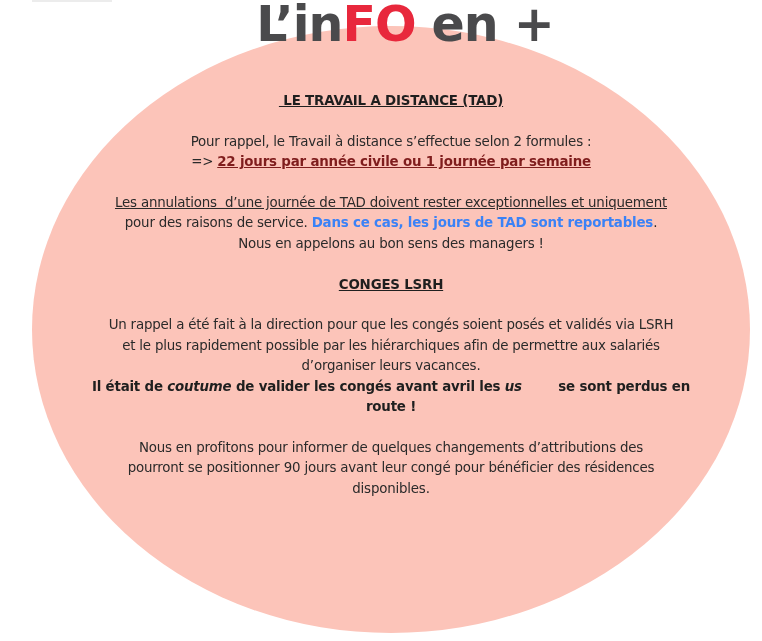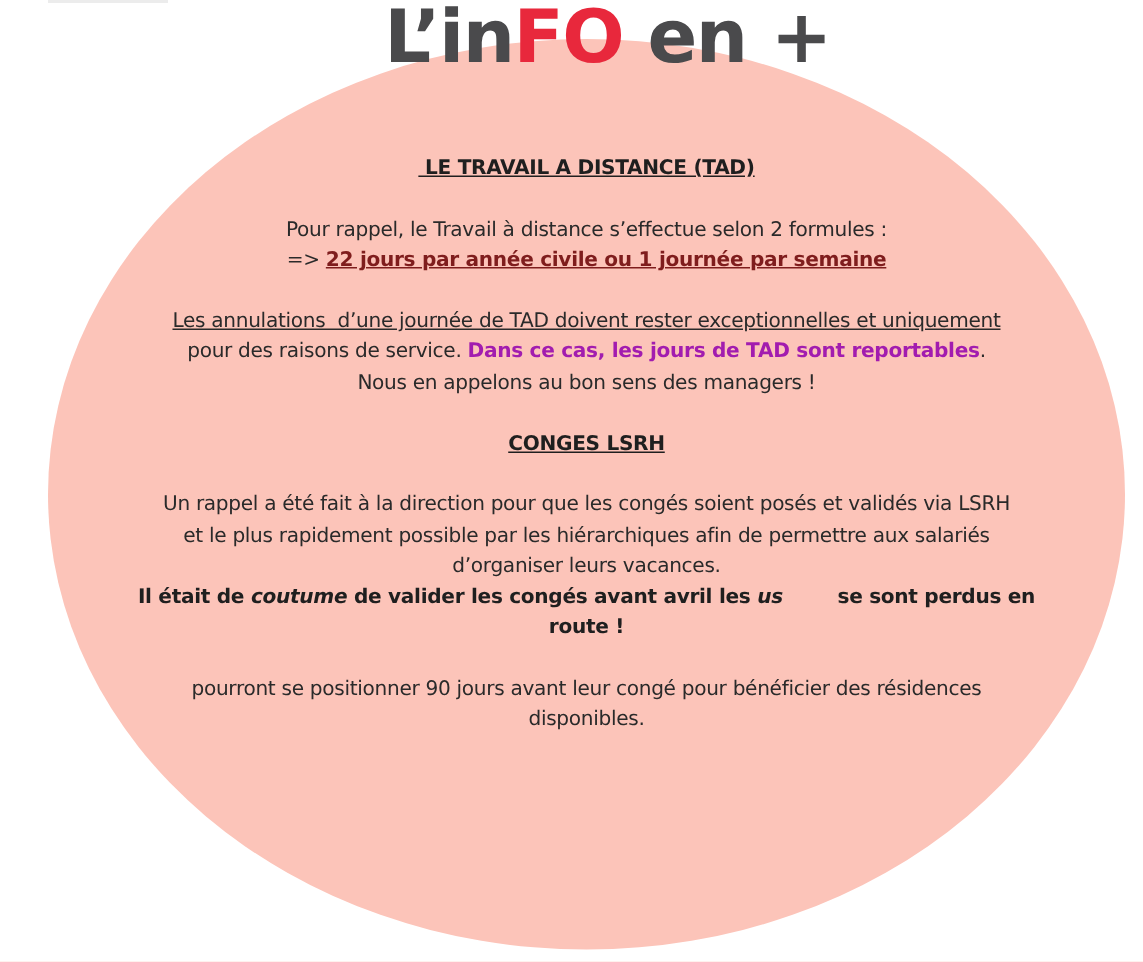--- a/index.html
+++ b/index.html
@@ -44,21 +44,21 @@
       color: #4a4a4c;
       line-height: 62px;
       white-space: nowrap;
     }
     .title .accent {
       color: #e8283c;
     }
     .content {
       position: absolute;
       left: 80px;
-      top: 103px;
+      top: 91px;
       width: 622px;
       text-align: center;
       font-family: "DejaVu Sans", sans-serif;
       font-size: 13.4px;
       color: #2a2a2a;
       line-height: 20.4px;
       letter-spacing: -0.2px;
     }
     .content p {
       margin: 0;
@@ -71,21 +71,21 @@
       text-decoration: underline;
       color: #1f1f1f;
     }
     .strong-u {
       font-weight: bold;
       text-decoration: underline;
       color: #7f1d1d;
     }
     .red {
       font-weight: bold;
-      color: #a21caf;
+      color: #3b82f6;
     }
     .bold-block {
       font-weight: bold;
       color: #1f1f1f;
     }
     .bold-block em {
       font-style: italic;
     }
   </style>
 </head>
@@ -107,15 +107,16 @@
   <p><span style="white-space:pre;">pour des raisons de service. </span><span class="red">Dans ce cas, les jours de TAD sont reportables</span><span>.</span></p>
   <p>Nous en appelons au bon sens des managers !</p>
   <div class="gap"></div>
   <p><span class="heading">CONGES LSRH</span></p>
   <div class="gap"></div>
   <p>Un rappel a été fait à la direction pour que les congés soient posés et validés via LSRH</p>
   <p>et le plus rapidement possible par les hiérarchiques afin de permettre aux salariés</p>
   <p>d’organiser leurs vacances.</p>
   <p class="bold-block"><span style="white-space:pre-wrap;">Il était de </span><em>coutume</em><span style="white-space:pre-wrap;"> de valider les congés avant avril les </span><em>us</em><span style="white-space:pre-wrap;margin-left:32px;"> se sont perdus en route !</span></p>
   <div class="gap"></div>
+  <p>Nous en profitons pour informer de quelques changements d’attributions des</p>
   <p>pourront se positionner 90 jours avant leur congé pour bénéficier des résidences</p>
   <p>disponibles.</p>
 </div>
 
 </body></html>

